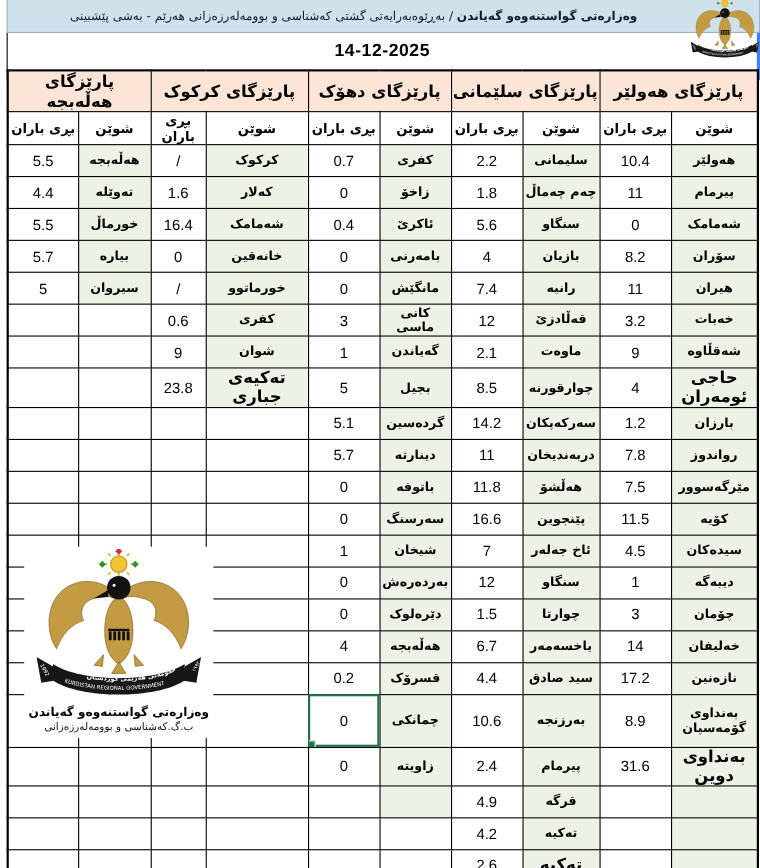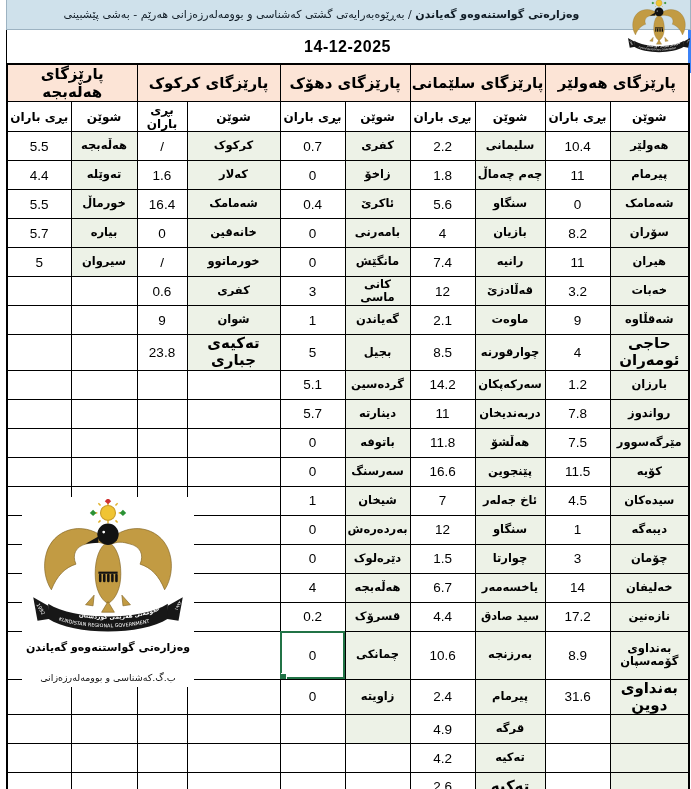--- a/index.html
+++ b/index.html
@@ -57,21 +57,21 @@
   td.selected::after{
     content:"";position:absolute;left:-2px;bottom:-2px;width:6px;height:6px;
     background:var(--selection-green,#217346);border:1px solid #fff;
   }
   .logo-block{
     position:absolute;left:22px;top:497px;width:172px;z-index:5;
     background:#fff;text-align:center;padding:2px 0 4px 0;
   }
   .logo-block svg{width:150px;height:141px;display:block;margin:0 auto;}
   .logo-caption1{direction:rtl;font-size:11px;font-weight:bold;margin-top:1px;}
-  .logo-caption2{direction:rtl;font-size:9.5px;margin-top:18px;color:#111;}
+  .logo-caption2{direction:rtl;font-size:9.5px;margin-top:2px;color:#111;}
   .logo-top{
     position:absolute;right:1px;top:-3px;width:62px;height:59px;z-index:6;
   }
 </style>
 </head>
 <body>
 
 <div class="titlebar">
   <span class="b">وەزارەتی گواستنەوەو گەیاندن</span>
   <span>/ بەڕێوەبەرایەتی گشتی کەشناسی و بوومەلەرزەزانی هەرێم - بەشی پێشبینی</span>

